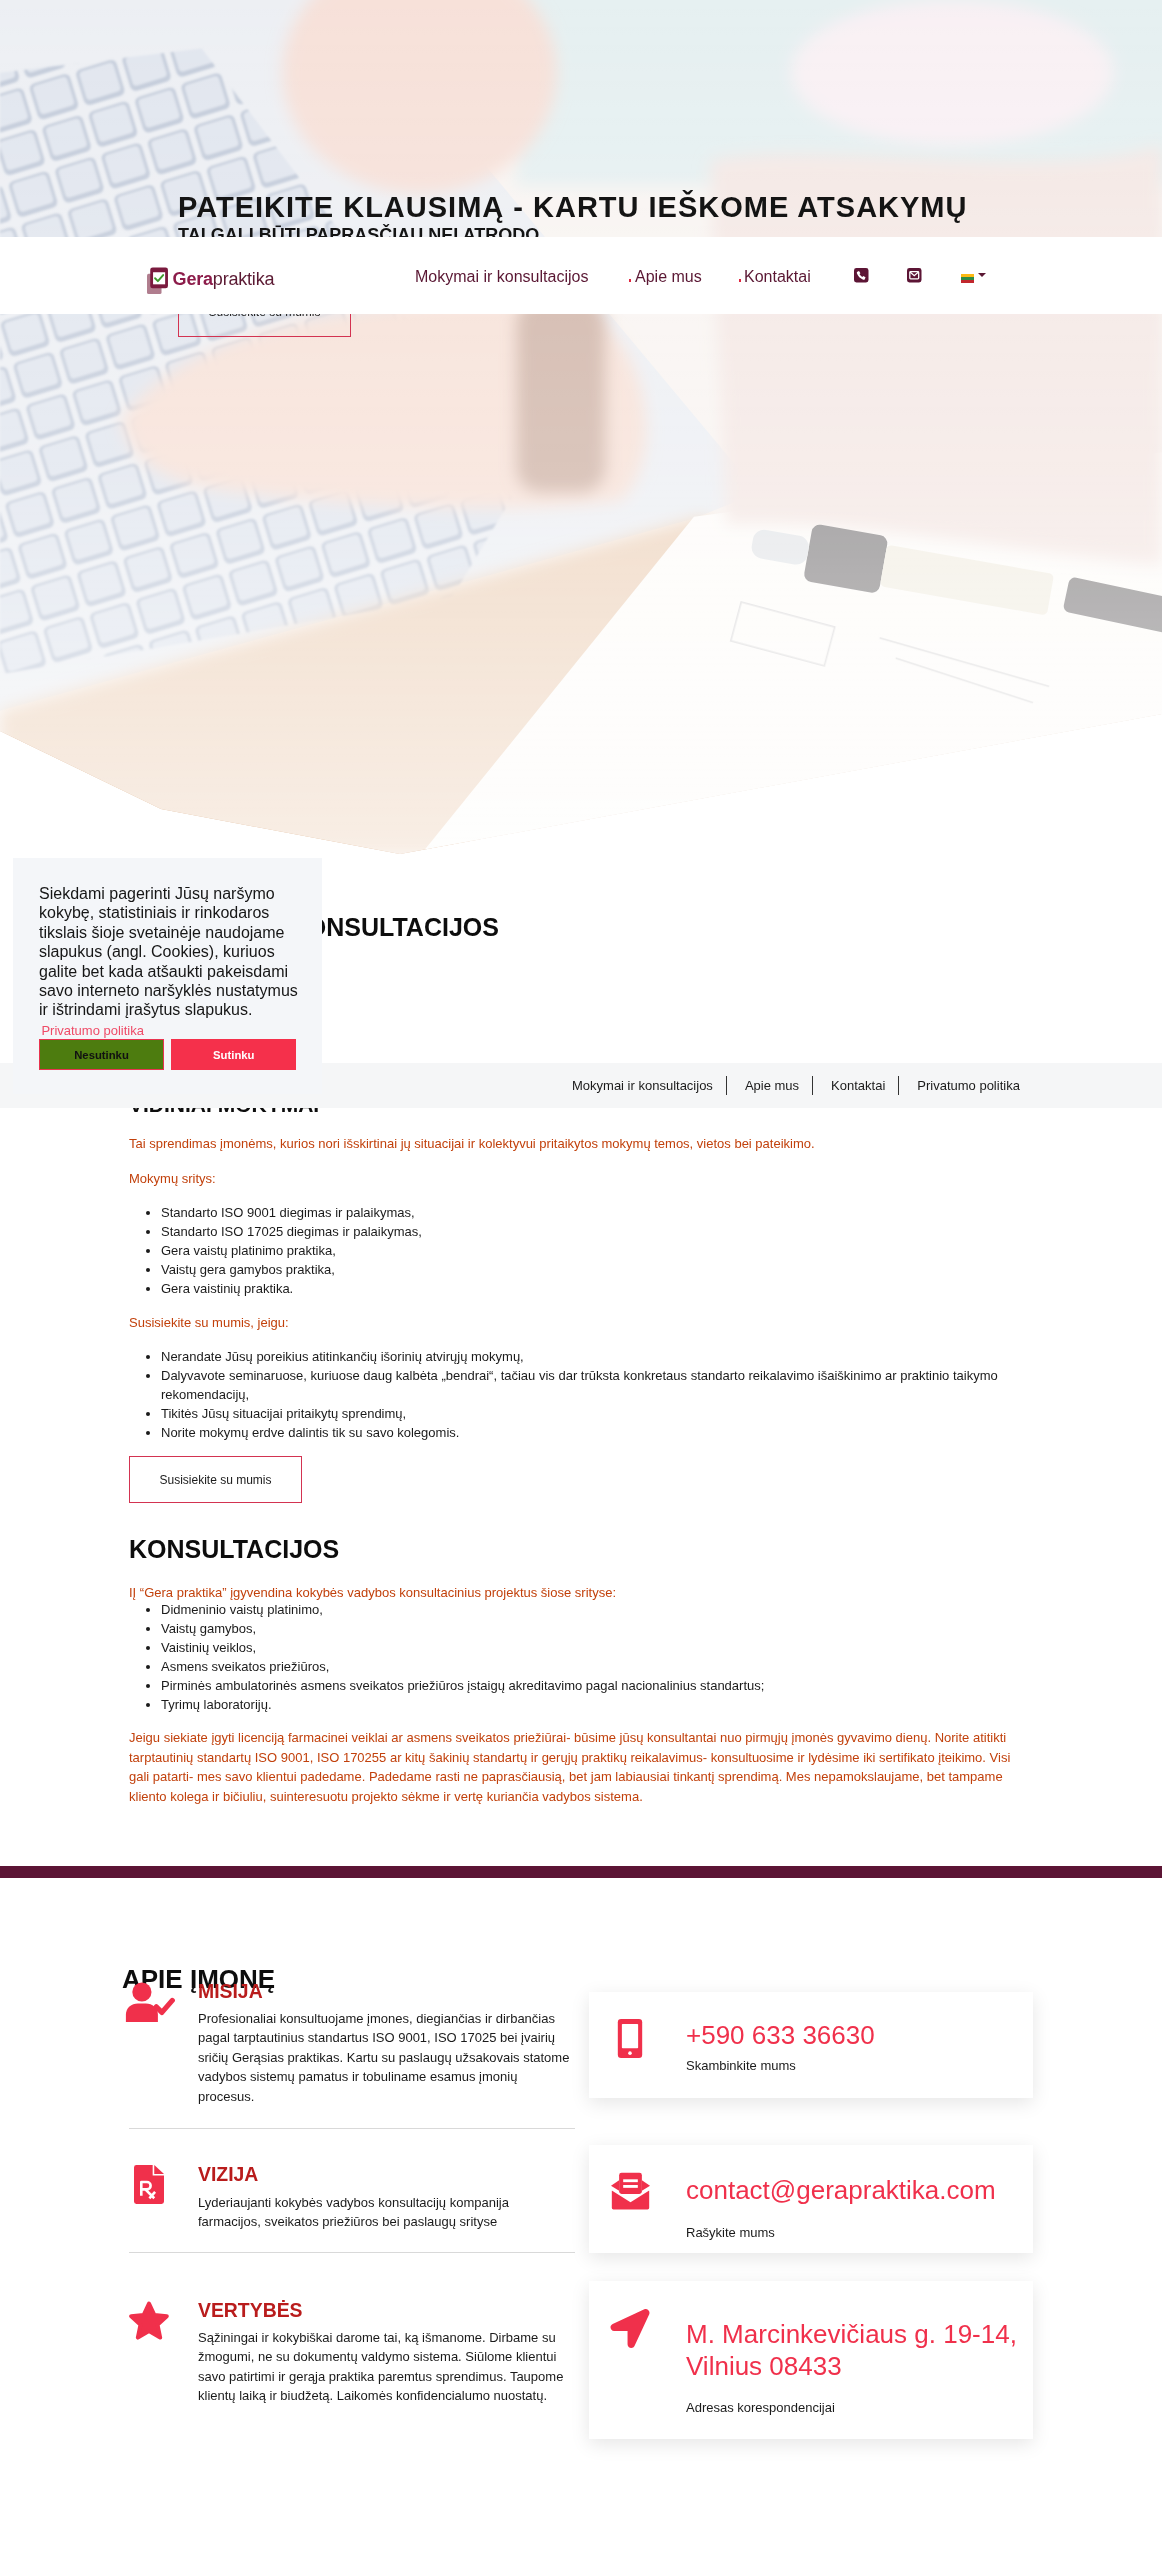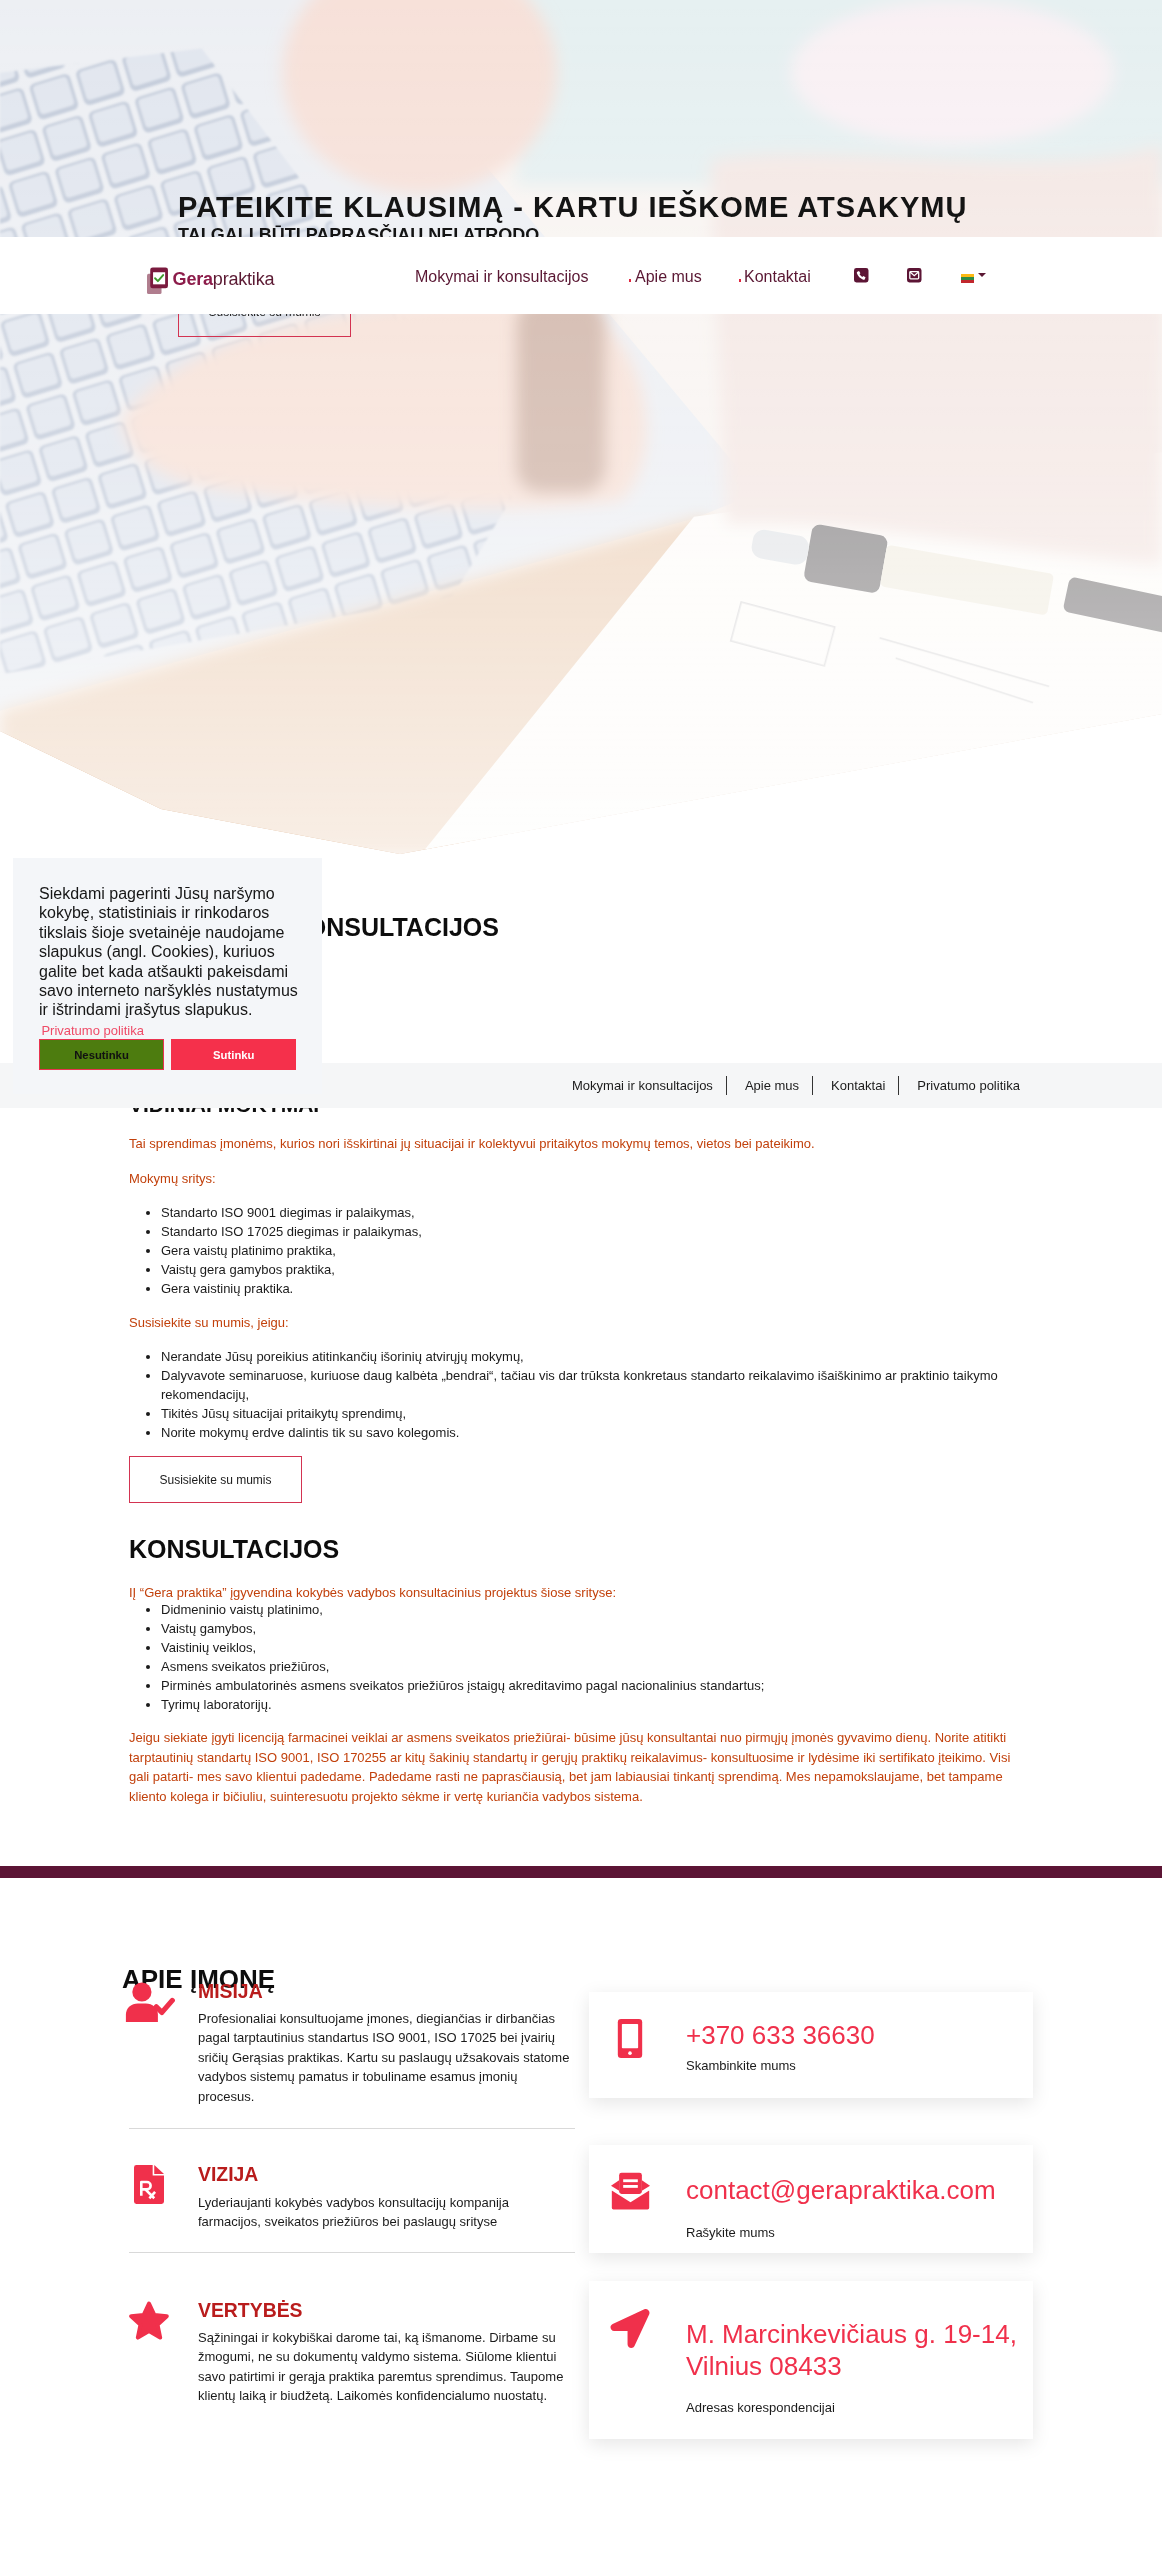--- a/index.html
+++ b/index.html
@@ -235,21 +235,21 @@
   <h3 class="feat-title" style="top:2297px">VERTYBĖS</h3>
   <p class="feat-text" style="top:2328px">Sąžiningai ir kokybiškai darome tai, ką išmanome. Dirbame su žmogumi, ne su dokumentų valdymo sistema. Siūlome klientui savo patirtimi ir gerąja praktika paremtus sprendimus. Taupome klientų laiką ir biudžetą. Laikomės konfidencialumo nuostatų.</p>
 
   
   <div class="card" style="top:1992px;height:106px">
     <svg class="card-icon" style="left:28px;top:27.4px;width:26px;height:39px" viewBox="0 0 32 48">
       <rect x="1" y="0" width="30" height="48" rx="4" fill="#f0304b"></rect>
       <rect x="6" y="6" width="20" height="30" rx="1" fill="#fff"></rect>
       <circle cx="16" cy="42" r="2.2" fill="#fff"></circle>
     </svg>
-    <a class="card-main" style="top:27.4px">+370 633 36630</a>
+    <a class="card-main" style="top:27.4px">+590 633 36630</a>
     <span class="card-sub" style="top:65px">Skambinkite mums</span>
   </div>
 
   <div class="card" style="top:2145px;height:108px">
     <svg class="card-icon" style="left:22px;top:27px;width:39px;height:39px" viewBox="0 0 48 48">
       <rect x="10" y="1" width="28" height="26" rx="3" fill="#f0304b"></rect>
       <rect x="15" y="9" width="18" height="3.5" fill="#fff"></rect>
       <rect x="15" y="16" width="18" height="3.5" fill="#fff"></rect>
       <polygon points="0,17 10,10 10,23" fill="#f0304b"></polygon>
       <polygon points="48,17 38,10 38,23" fill="#f0304b"></polygon>

